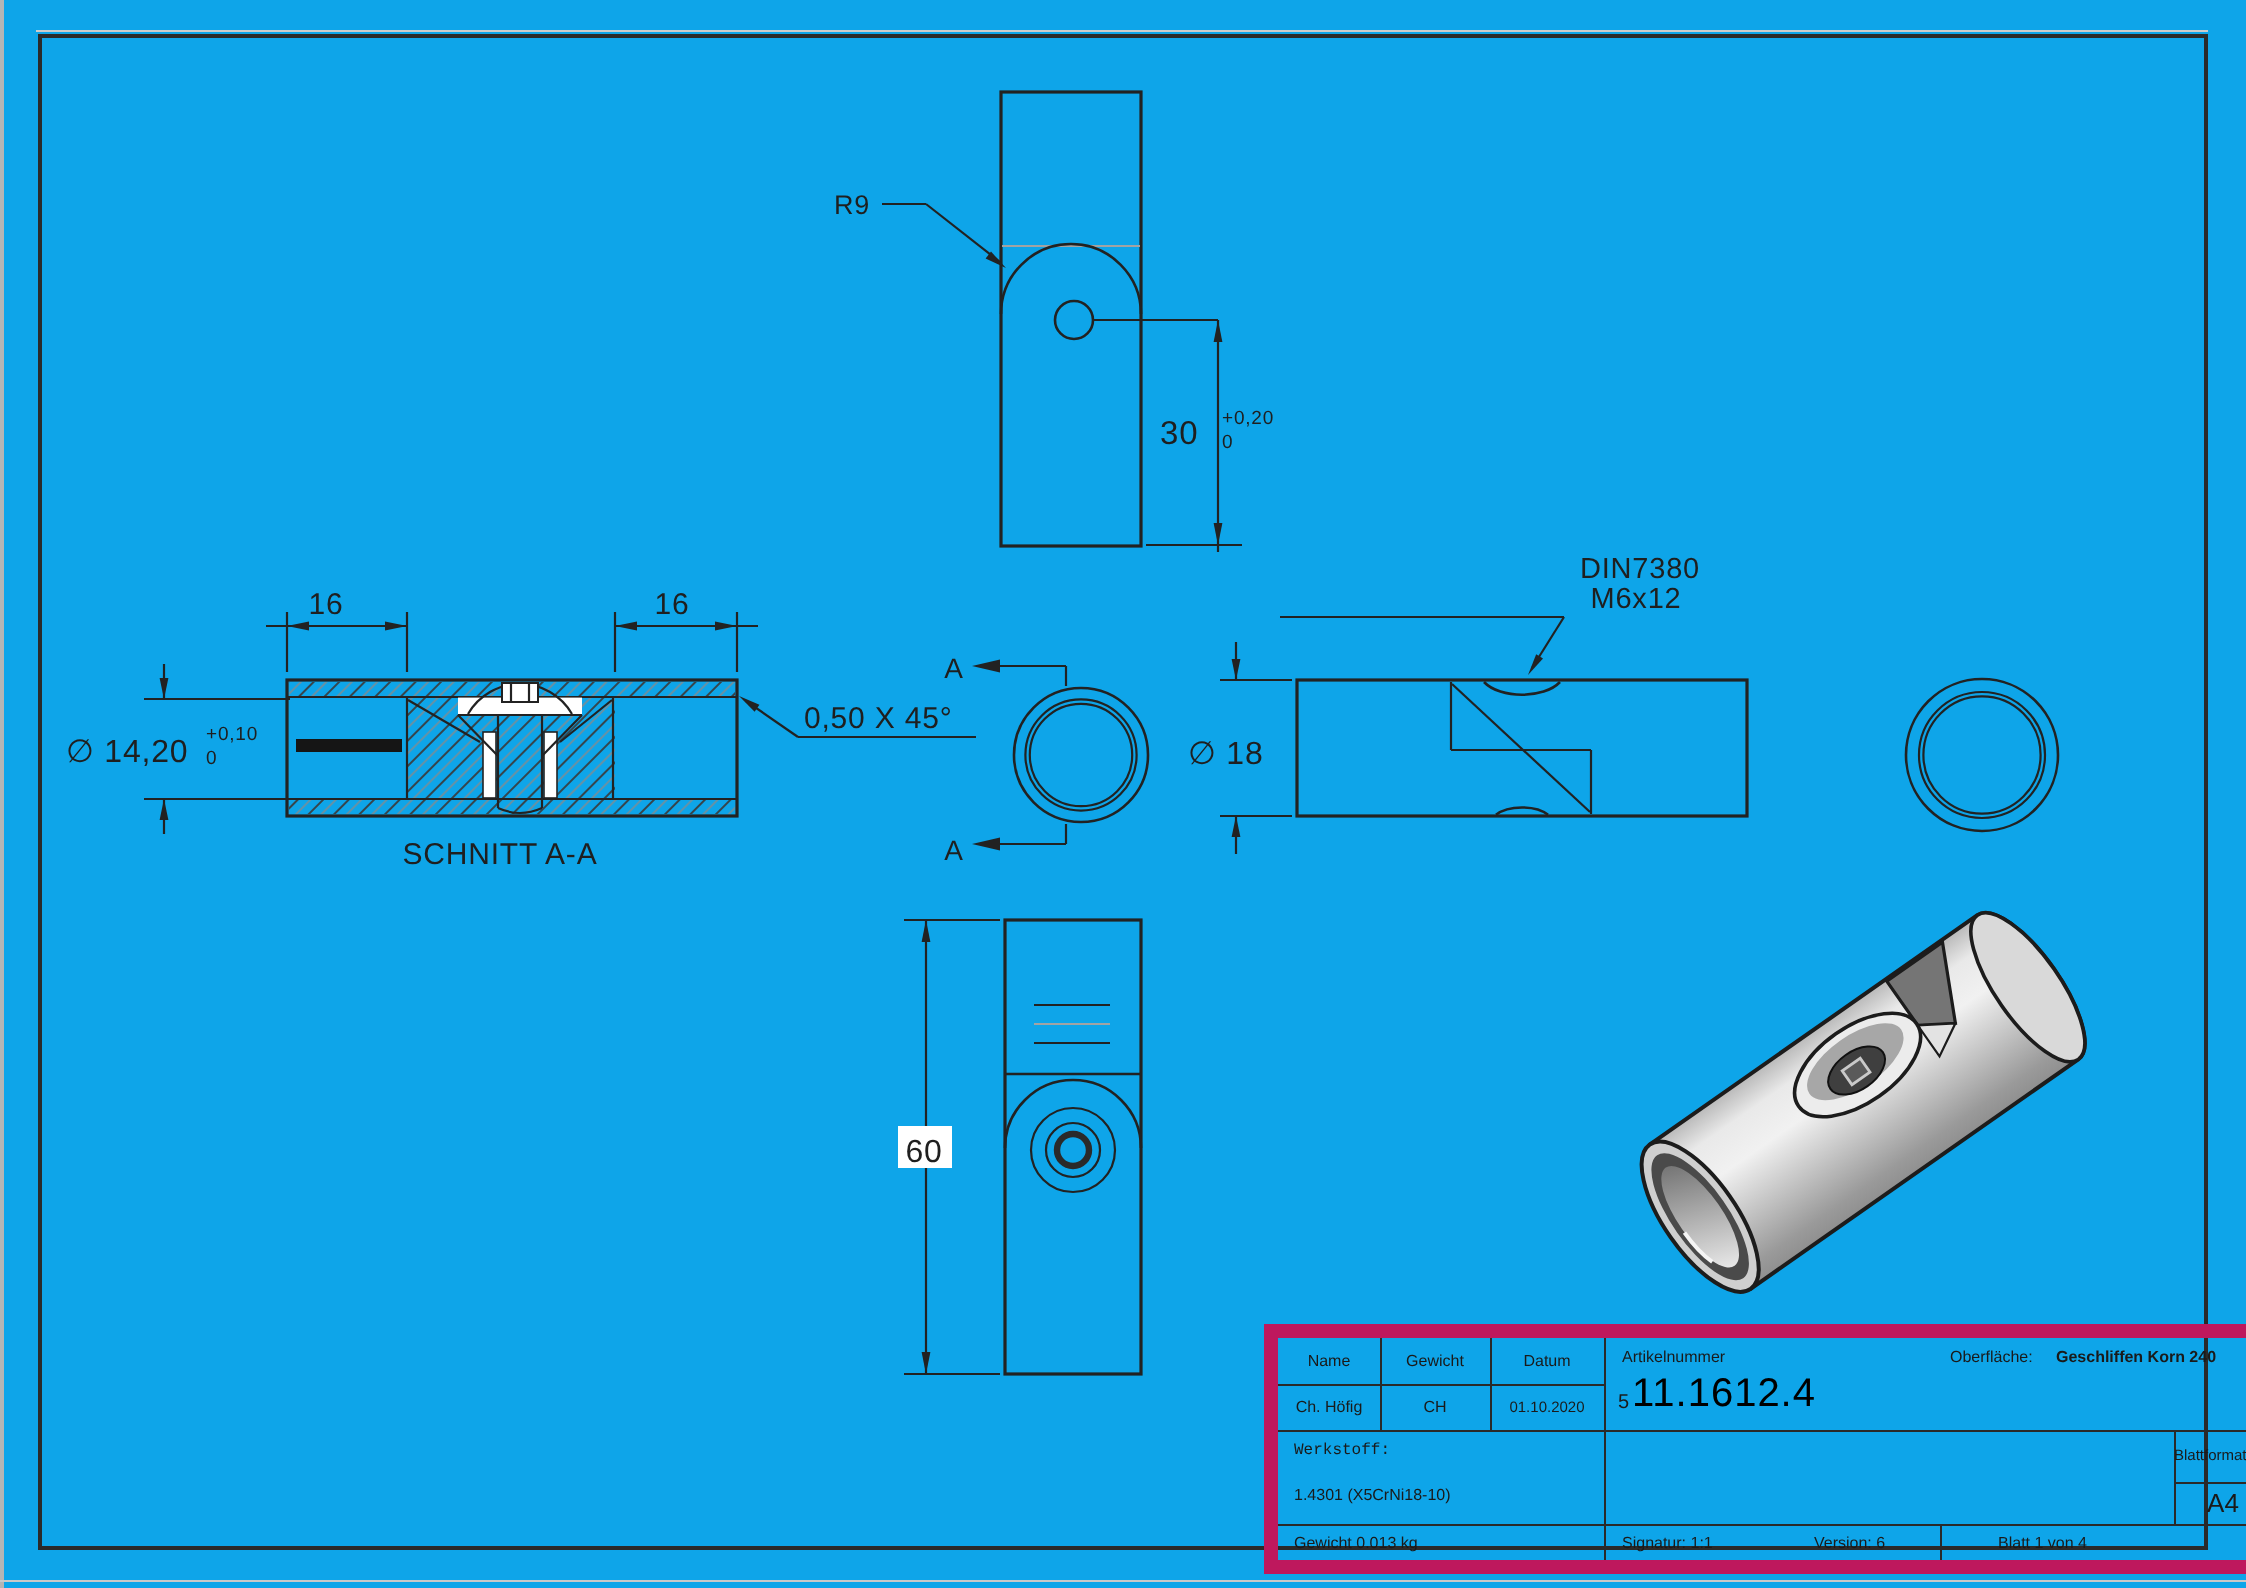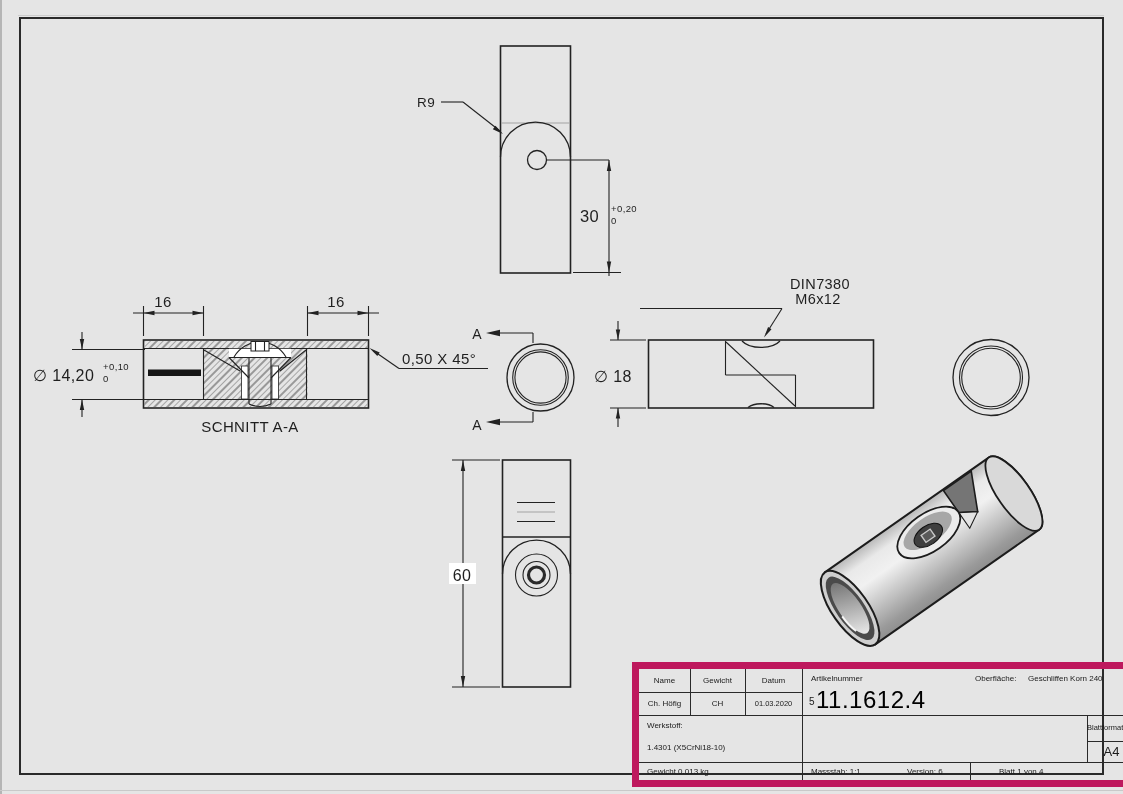--- a/index.html
+++ b/index.html
@@ -1,37 +1,37 @@
 <!DOCTYPE html>
 <html><head>
 <meta charset="utf-8">
 <style>
   html,body{margin:0;padding:0;background:#ffffff;}
-  #sheet{position:relative;width:1123px;height:794px;background:#e5e5e5;overflow:hidden;
+  #sheet{position:relative;width:1123px;height:794px;background:#0ea5e9;overflow:hidden;
          font-family:"Liberation Sans",sans-serif;}
   #frame{position:absolute;left:19px;top:17px;width:1085px;height:758px;
          border:2px solid #2a2a2a;box-sizing:border-box;}
   .edge-left{position:absolute;left:0;top:0;width:2px;height:794px;background:#b5b5b5;}
   .edge-bottom{position:absolute;left:0;top:790px;width:1123px;height:1px;background:#c9c9c9;}
   .edge-topgray{position:absolute;left:18px;top:15px;width:1086px;height:1px;background:#cccccc;}
   svg{position:absolute;left:0;top:0;}
   svg text{font-family:"Liberation Sans",sans-serif;fill:#1f1f1f;letter-spacing:.4px;}
   .ln{stroke:#222222;fill:none;}
   .thin{stroke-width:1.1;}
   .med{stroke-width:1.3;}
   .thick{stroke-width:1.6;}
   .grayln{stroke:#a3a3a3;stroke-width:1.1;fill:none;}
   .arrow{fill:#222222;stroke:none;}
   
   #tblock{position:absolute;left:632px;top:662px;width:497px;height:111px;
           border:7px solid #be185d;box-sizing:content-box;font-size:8px;color:#1a1a1a;}
   #tblock .cellline{position:absolute;background:#2a2a2a;}
   #tblock span{position:absolute;white-space:nowrap;}
   .artnr-prefix{font-size:10px;}
-  .artnr-big{font-size:24px;letter-spacing:.5px;color:#000;}
+  .artnr-big{font-size:20px;letter-spacing:.5px;color:#000;}
   .a4{font-size:13px;}
   .stamp{position:absolute;background:#151515;border-radius:1px;}
 </style>
 </head>
 <body>
 
 <div id="sheet">
   <div class="edge-left"></div>
   <div class="edge-bottom"></div>
   <div class="edge-topgray"></div>
@@ -231,33 +231,33 @@
     <div class="cellline" style="left:163px;top:0;width:1px;height:111px;"></div>
     <div class="cellline" style="left:331px;top:93px;width:1px;height:18px;"></div>
     <div class="cellline" style="left:448px;top:46px;width:1px;height:47px;"></div>
     <div class="cellline" style="left:448px;top:72px;width:49px;height:1px;"></div>
 
     <span style="left:0;top:7px;width:51px;text-align:center;">Name</span>
     <span style="left:51px;top:7px;width:55px;text-align:center;">Gewicht</span>
     <span style="left:106px;top:7px;width:57px;text-align:center;">Datum</span>
     <span style="left:0;top:30px;width:51px;text-align:center;">Ch. Höfig</span>
     <span style="left:51px;top:30px;width:55px;text-align:center;">CH</span>
-    <span style="left:106px;top:30px;width:57px;text-align:center;font-size:7.5px;">01.03.2020</span>
+    <span style="left:106px;top:30px;width:57px;text-align:center;font-size:7.5px;">01.10.2020</span>
 
     <span style="left:172px;top:5px;">Artikelnummer</span>
     <span style="left:170px;top:27px;" class="artnr-prefix">5</span>
     <span style="left:177px;top:17px;" class="artnr-big">11.1612.4</span>
 
     <span style="left:336px;top:5px;">Oberfläche:</span>
-    <span style="left:389px;top:5px;">Geschliffen Korn 240</span>
-
-    <span style="left:8px;top:52px;">Werkstoff:</span>
+    <span style="left:389px;top:5px;font-weight:bold;">Geschliffen Korn 240</span>
+
+    <span style="left:8px;top:52px;font-family:Liberation Mono, monospace;">Werkstoff:</span>
     <span style="left:8px;top:74px;">1.4301 (X5CrNi18-10)</span>
 
     <span style="left:448px;top:54px;width:49px;text-align:left;font-size:7.5px;">Blattformat</span>
     <span style="left:448px;top:75px;width:49px;text-align:center;" class="a4">A4</span>
 
     <span style="left:8px;top:98px;">Gewicht 0.013 kg</span>
-    <span style="left:172px;top:98px;">Massstab: 1:1</span>
+    <span style="left:172px;top:98px;">Signatur: 1:1</span>
     <span style="left:268px;top:98px;">Version: 6</span>
     <span style="left:340px;top:98px;padding-left:20px;">Blatt 1 von 4</span>
   </div>
 </div>
 
 </body></html>

